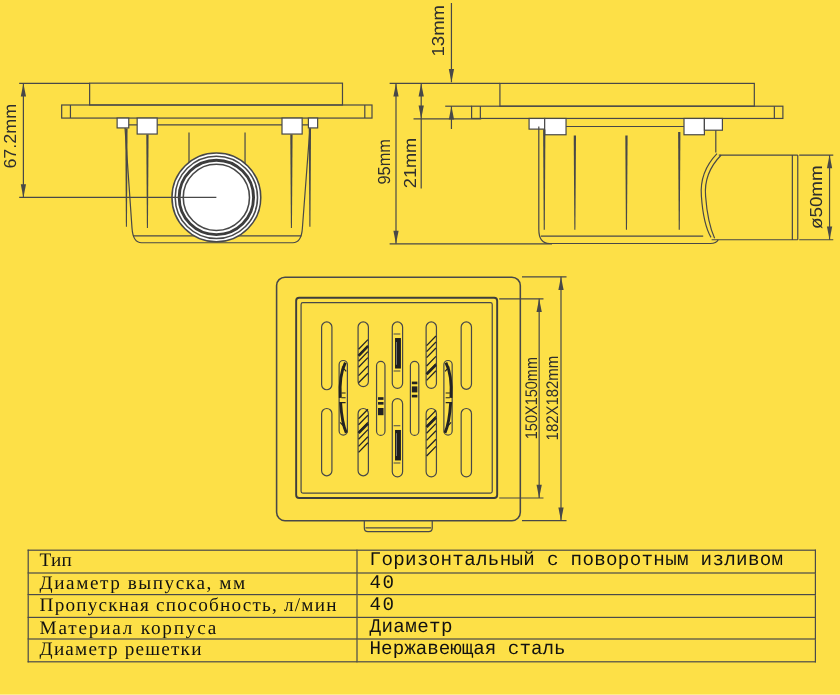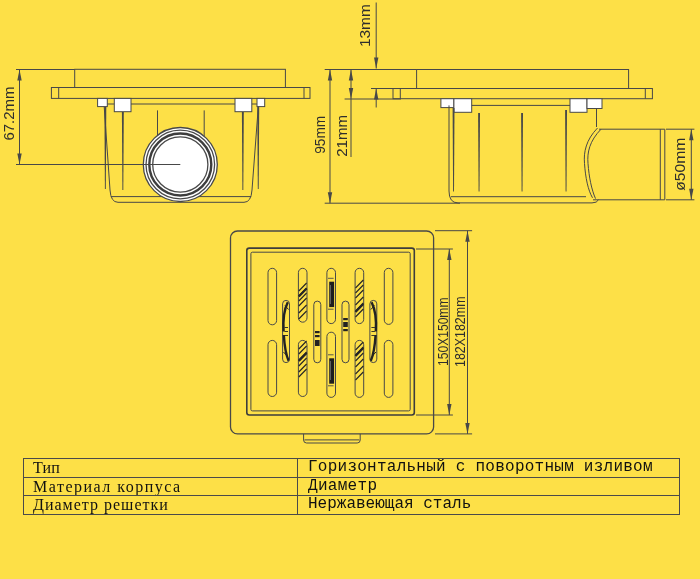--- a/index.html
+++ b/index.html
@@ -229,20 +229,28 @@
 </svg>
 
 
 <table id="spec">
 <tbody>
         <tr>
           <td class="k" style="letter-spacing:0.2px">Тип</td>
           <td class="v" style="letter-spacing:0.25px">Горизонтальный с поворотным изливом</td>
         </tr>
 <tr>
+          <td class="k" style="letter-spacing:1.3px">Диаметр выпуска, мм</td>
+          <td class="v" style="letter-spacing:1.2px">40</td>
+        </tr>
+<tr>
+          <td class="k" style="letter-spacing:1px">Пропускная способность, л/мин</td>
+          <td class="v" style="letter-spacing:1.2px">40</td>
+        </tr>
+<tr>
           <td class="k" style="letter-spacing:1.5px">Материал корпуса</td>
           <td class="v" style="letter-spacing:0.3px">Диаметр</td>
         </tr>
 <tr>
           <td class="k" style="letter-spacing:1px">Диаметр решетки</td>
           <td class="v">Нержавеющая сталь</td>
         </tr>
 </tbody>
     </table>
 </div>

